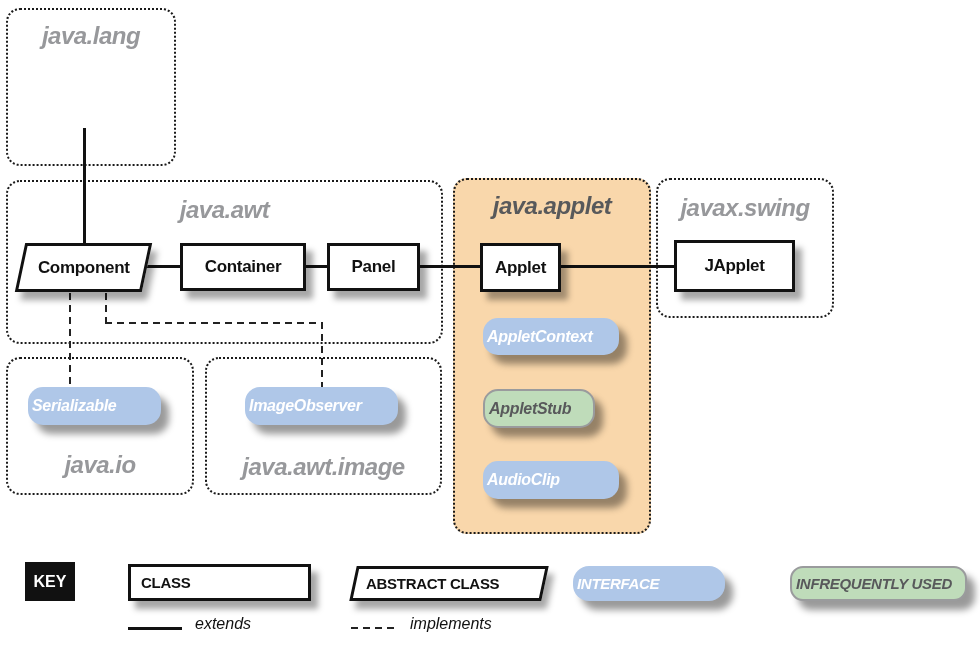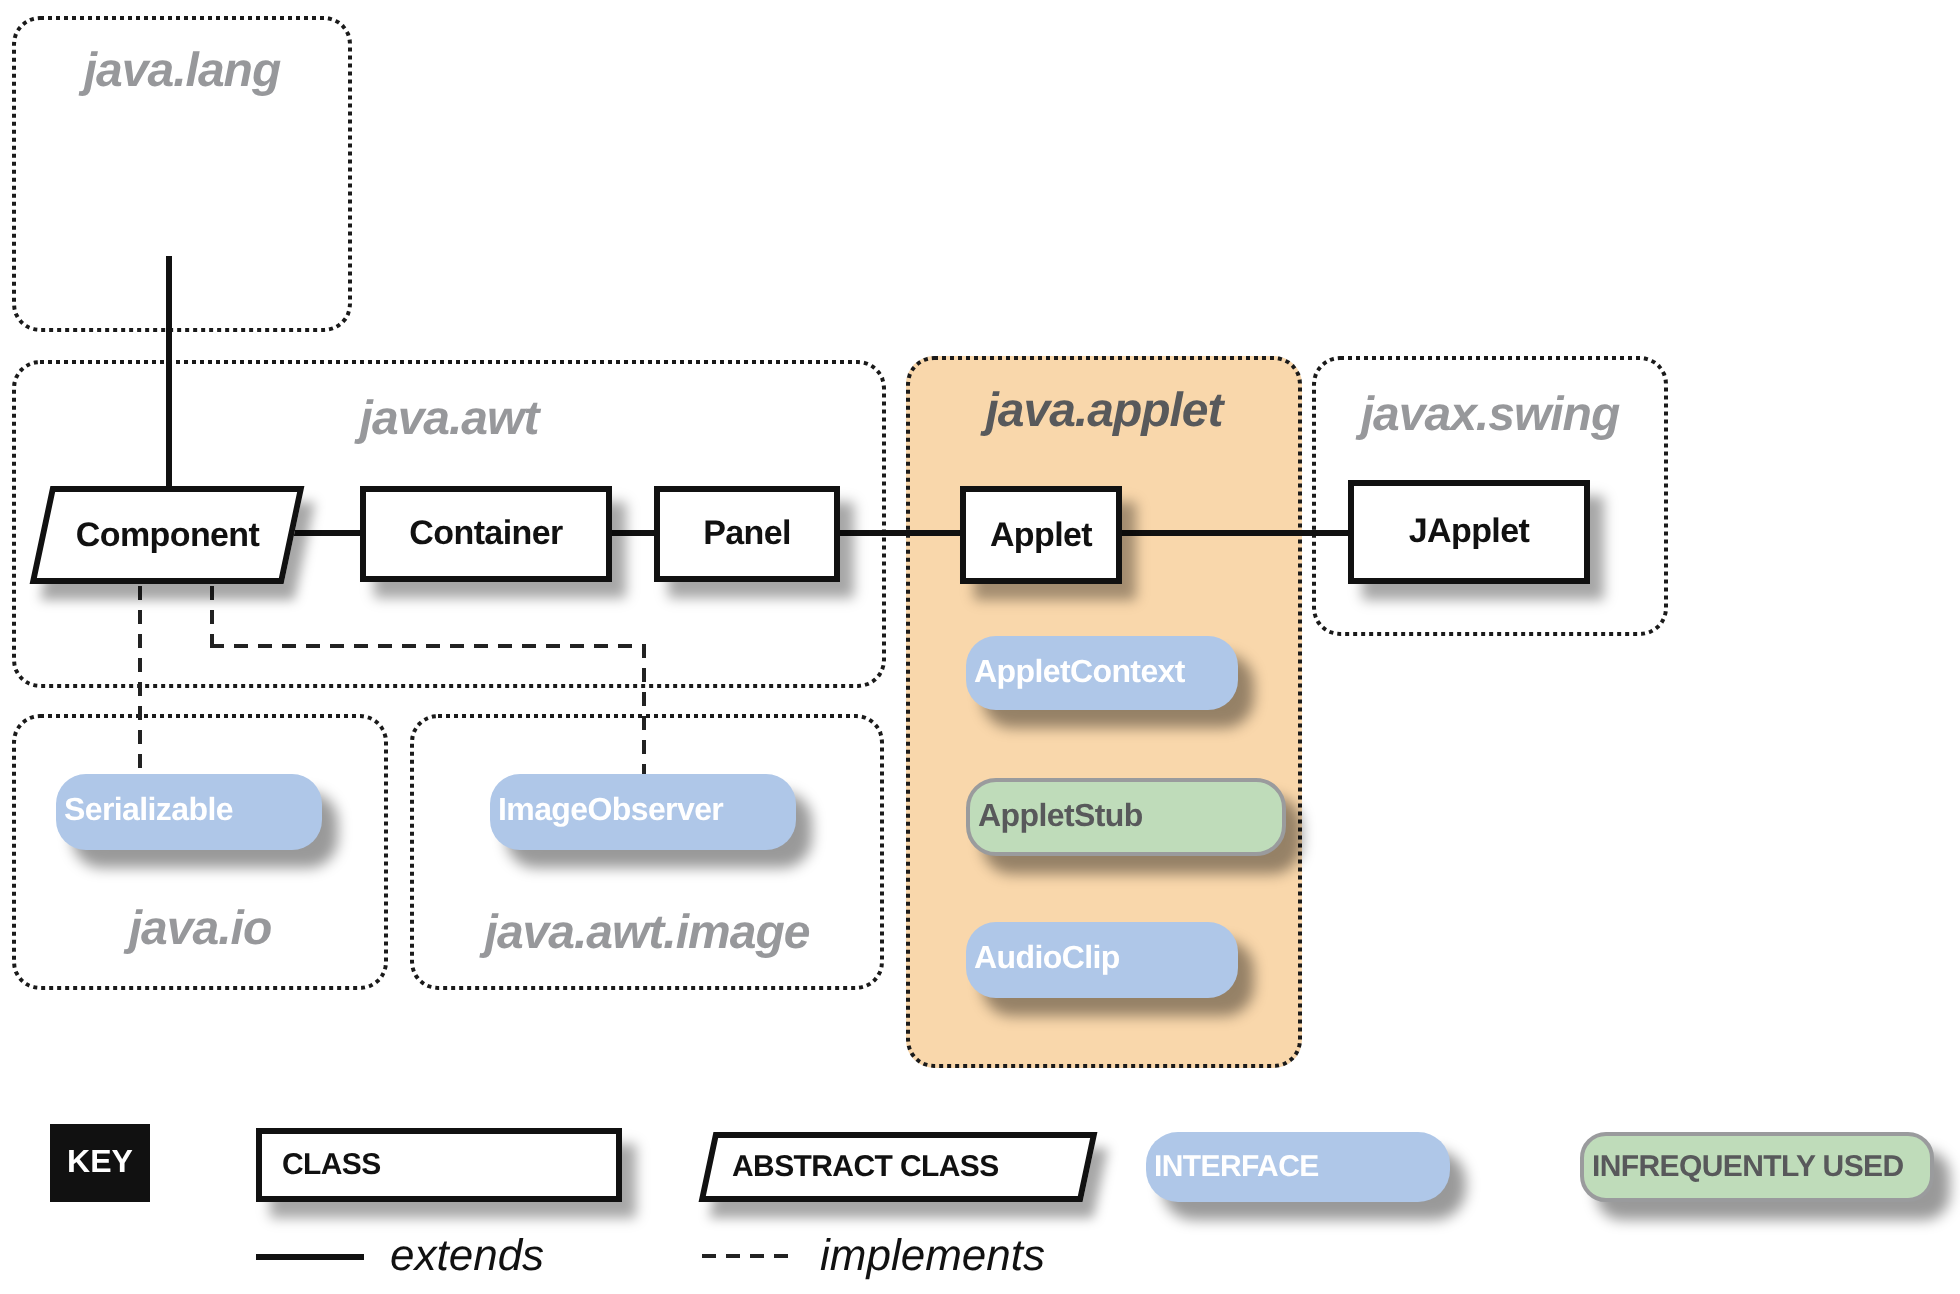--- a/index.html
+++ b/index.html
@@ -28,38 +28,38 @@
     z-index:3;box-sizing:border-box;
   }
   .cls.skewed{transform:skewX(-12deg);}
   .cls.skewed .unskew{transform:skewX(12deg);}
   
   .pill{
     position:absolute;background:#AFC7E8;border-radius:15px;
     box-shadow:8px 9px 7px rgba(0,0,0,0.40);
     display:flex;align-items:center;padding-left:4px;
     font-weight:bold;font-size:16px;letter-spacing:-0.3px;color:#fff;
-    z-index:3;box-sizing:border-box;
+    z-index:3;box-sizing:border-box;font-style:italic;
   }
   .pill.green{background:#BFDCBA;border:2px solid #9A9B9D;color:#58595B;}
   
   .line{position:absolute;background:#111;z-index:2;}
   .dash-h{position:absolute;height:2px;z-index:2;
     background:repeating-linear-gradient(90deg,#222 0 7px,transparent 7px 12px);}
   .dash-v{position:absolute;width:2px;z-index:2;
     background:repeating-linear-gradient(180deg,#222 0 7px,transparent 7px 12px);}
   
   .key-title{
     position:absolute;background:#111;color:#fff;display:flex;align-items:center;
     justify-content:center;font-weight:bold;font-size:16px;z-index:3;
   }
   .key-sample{font-size:15px;justify-content:flex-start;padding-left:10px;}
   .key-pill{font-size:15px;border-radius:13px;}
   .key-edge-label{
-    position:absolute;font-style:italic;font-size:22px;color:#111;z-index:3;
+    position:absolute;font-style:italic;font-size:16px;color:#111;z-index:3;
   }
 </style>
 </head>
 <body>
 
 <div id="stage">
 
   <div class="pkg" style="left:6px;top:8px;width:170px;height:158px;">
     <div class="pkg-label" style="top:12px;">java.lang</div>
   </div>
@@ -110,21 +110,21 @@
   </div>
 
   <div class="cls" style="left:674px;top:240px;width:121px;height:52px;">
     <span>JApplet</span>
   </div>
 
   <div class="pill" style="left:483px;top:318px;width:136px;height:37px;">
     <span>AppletContext</span>
   </div>
 
-  <div class="pill green" style="left:483px;top:389px;width:160px;height:39px;text-align:center;">
+  <div class="pill green" style="left:483px;top:389px;width:112px;height:39px;text-align:center;">
     <span>AppletStub</span>
   </div>
 
   <div class="pill" style="left:483px;top:461px;width:136px;height:38px;">
     <span>AudioClip</span>
   </div>
 
   <div class="pill" style="left:28px;top:387px;width:133px;height:38px;">
     <span>Serializable</span>
   </div>

